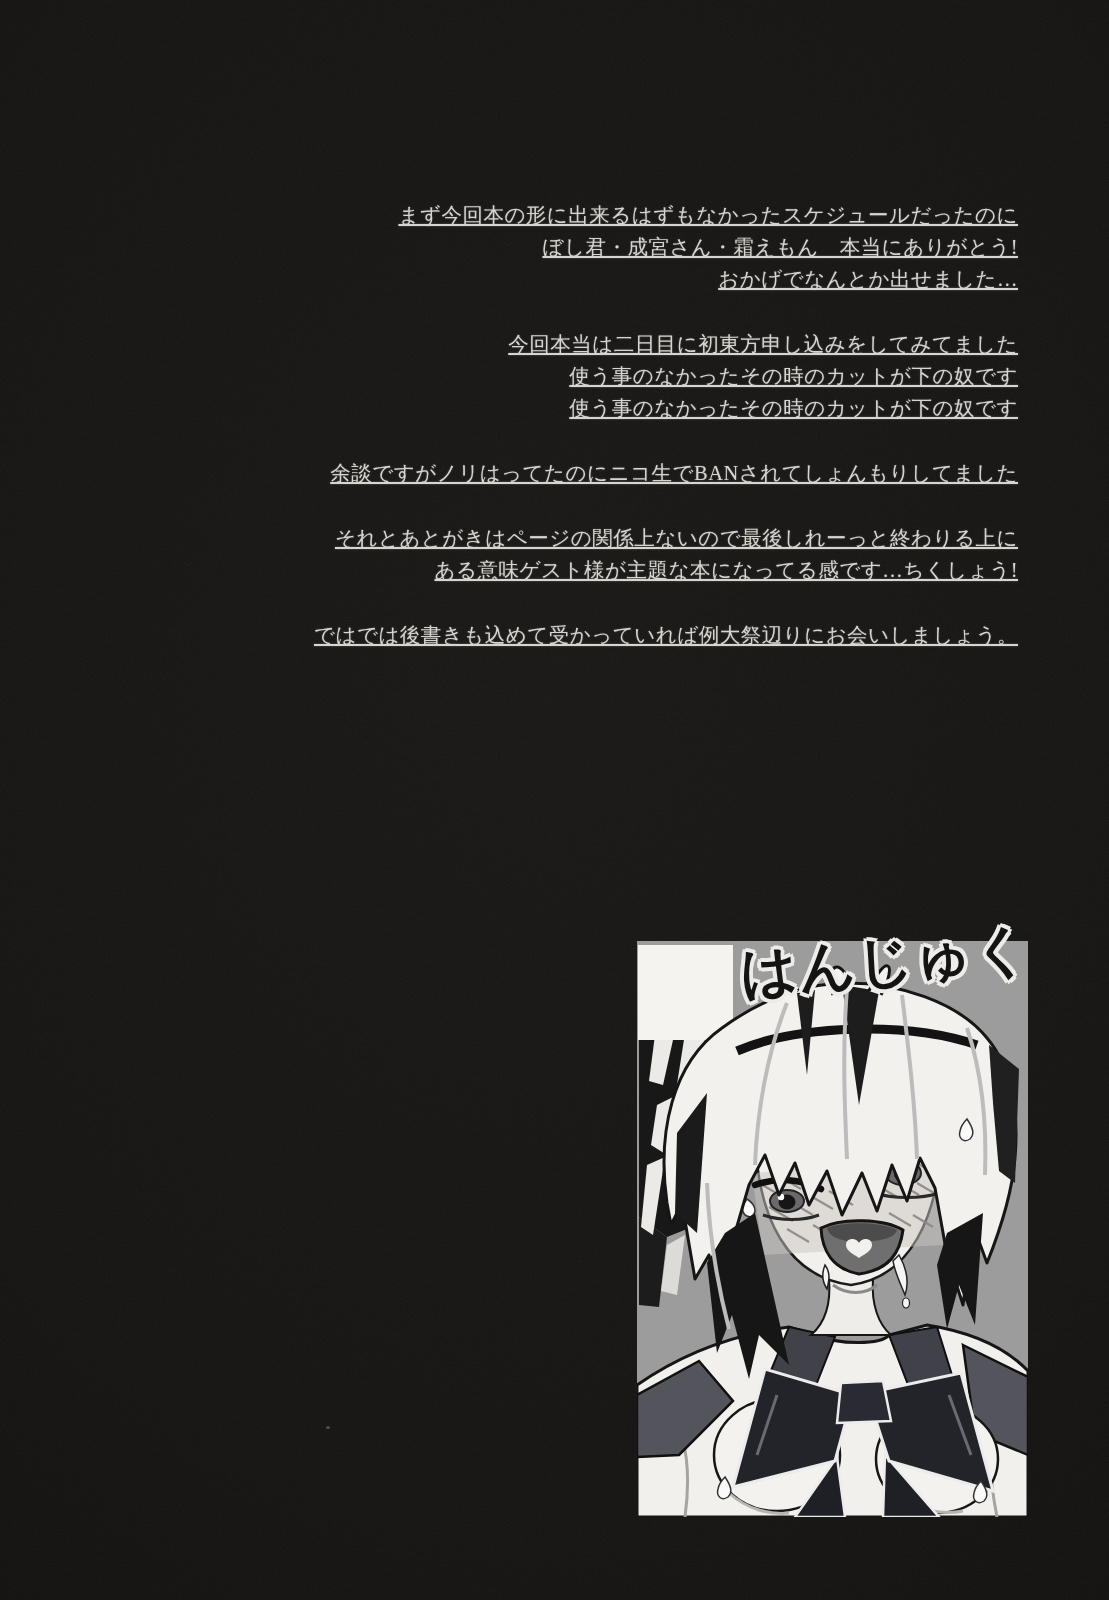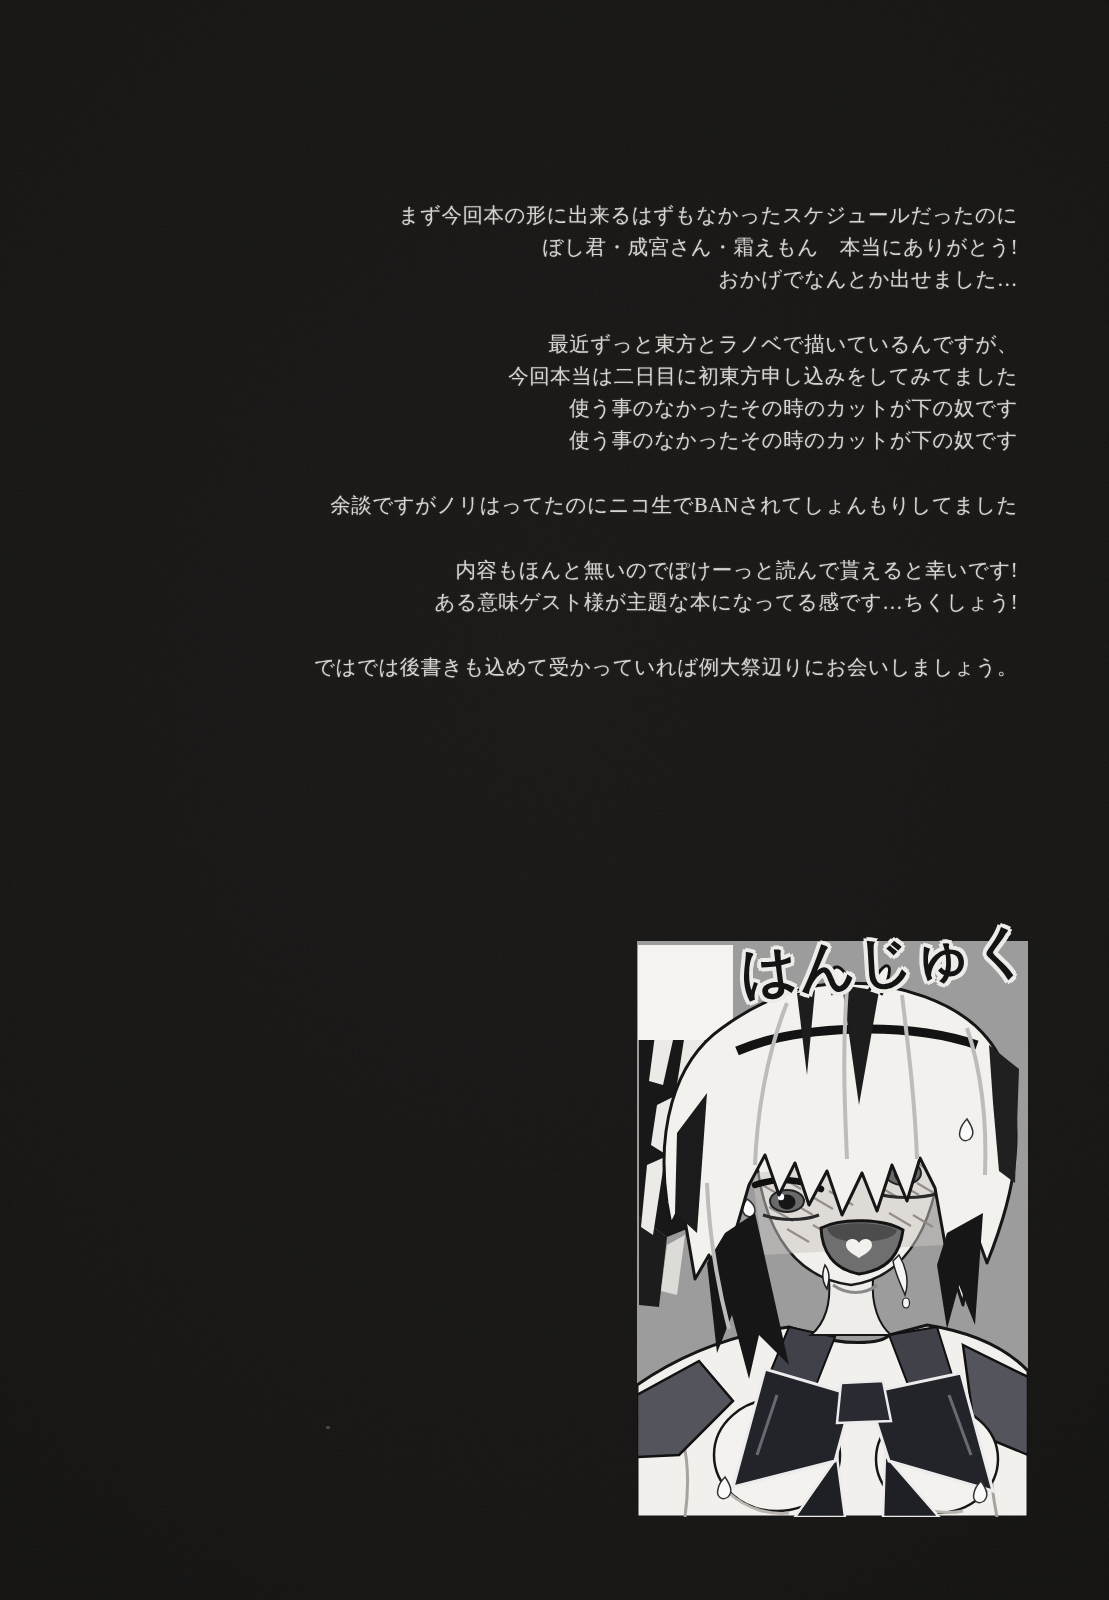--- a/index.html
+++ b/index.html
@@ -7,21 +7,21 @@
     width:1109px;height:1600px;position:relative;overflow:hidden;
     background:radial-gradient(120% 100% at 50% 42%, #171514 0%, #121110 55%, #0b0a09 100%);
     font-family:"Liberation Serif","DejaVu Serif",serif;
   }
   .noise{position:absolute;left:0;top:0;width:1109px;height:1600px;opacity:.07;mix-blend-mode:screen;pointer-events:none;}
   .afterword{
     position:absolute;top:199px;right:91px;width:740px;
     text-align:right;color:#d8d5d0;font-size:20.5px;line-height:32px;
     letter-spacing:.5px;text-shadow:0 0 2px rgba(235,232,226,.28);
   }
-  .para{margin:0 0 33px 0;}
+  .para{margin:0 0 33px 0;text-decoration:underline;}
   .line{white-space:pre;}
   .signoff{margin-top:44px;}
   .figure{position:absolute;left:637px;top:933px;width:391px;height:584px;}
   .figure svg{position:absolute;left:0;top:0;}
   .caption{
     position:absolute;left:100px;top:4px;width:300px;z-index:2;
     font-family:"DejaVu Sans","Liberation Sans",sans-serif;font-weight:bold;
     font-size:56px;color:#141414;transform:rotate(-5deg);transform-origin:left top;
     letter-spacing:1px;white-space:pre;
     text-shadow:-3px -3px 0 #eeece8, 3px -3px 0 #eeece8, -3px 3px 0 #eeece8, 3px 3px 0 #eeece8,
@@ -42,30 +42,29 @@
 </svg>
 
 <div class="afterword">
   <div id="afterword-paras">
       <div class="para">
         <div class="line">まず今回本の形に出来るはずもなかったスケジュールだったのに</div>
         <div class="line">ぼし君・成宮さん・霜えもん　本当にありがとう!</div>
         <div class="line">おかげでなんとか出せました…</div>
       </div>
       <div class="para">
-        <div class="line">最近ずっと東方とラノベで描いているんですが、</div>
         <div class="line">今回本当は二日目に初東方申し込みをしてみてました</div>
         <div class="line">使う事のなかったその時のカットが下の奴です</div>
         <div class="line">使う事のなかったその時のカットが下の奴です</div>
       </div>
       <div class="para">
         <div class="line">余談ですがノリはってたのにニコ生でBANされてしょんもりしてました</div>
       </div>
       <div class="para">
-        <div class="line">内容もほんと無いのでぽけーっと読んで貰えると幸いです!</div>
+        <div class="line">それとあとがきはページの関係上ないので最後しれーっと終わりる上に</div>
         <div class="line">ある意味ゲスト様が主題な本になってる感です…ちくしょう!</div>
       </div>
       <div class="para">
         <div class="line">ではでは後書きも込めて受かっていれば例大祭辺りにお会いしましょう。</div>
       </div>
     </div>
 </div>
 
 <div class="figure">
   <svg width="391" height="584" viewBox="0 0 391 584">

